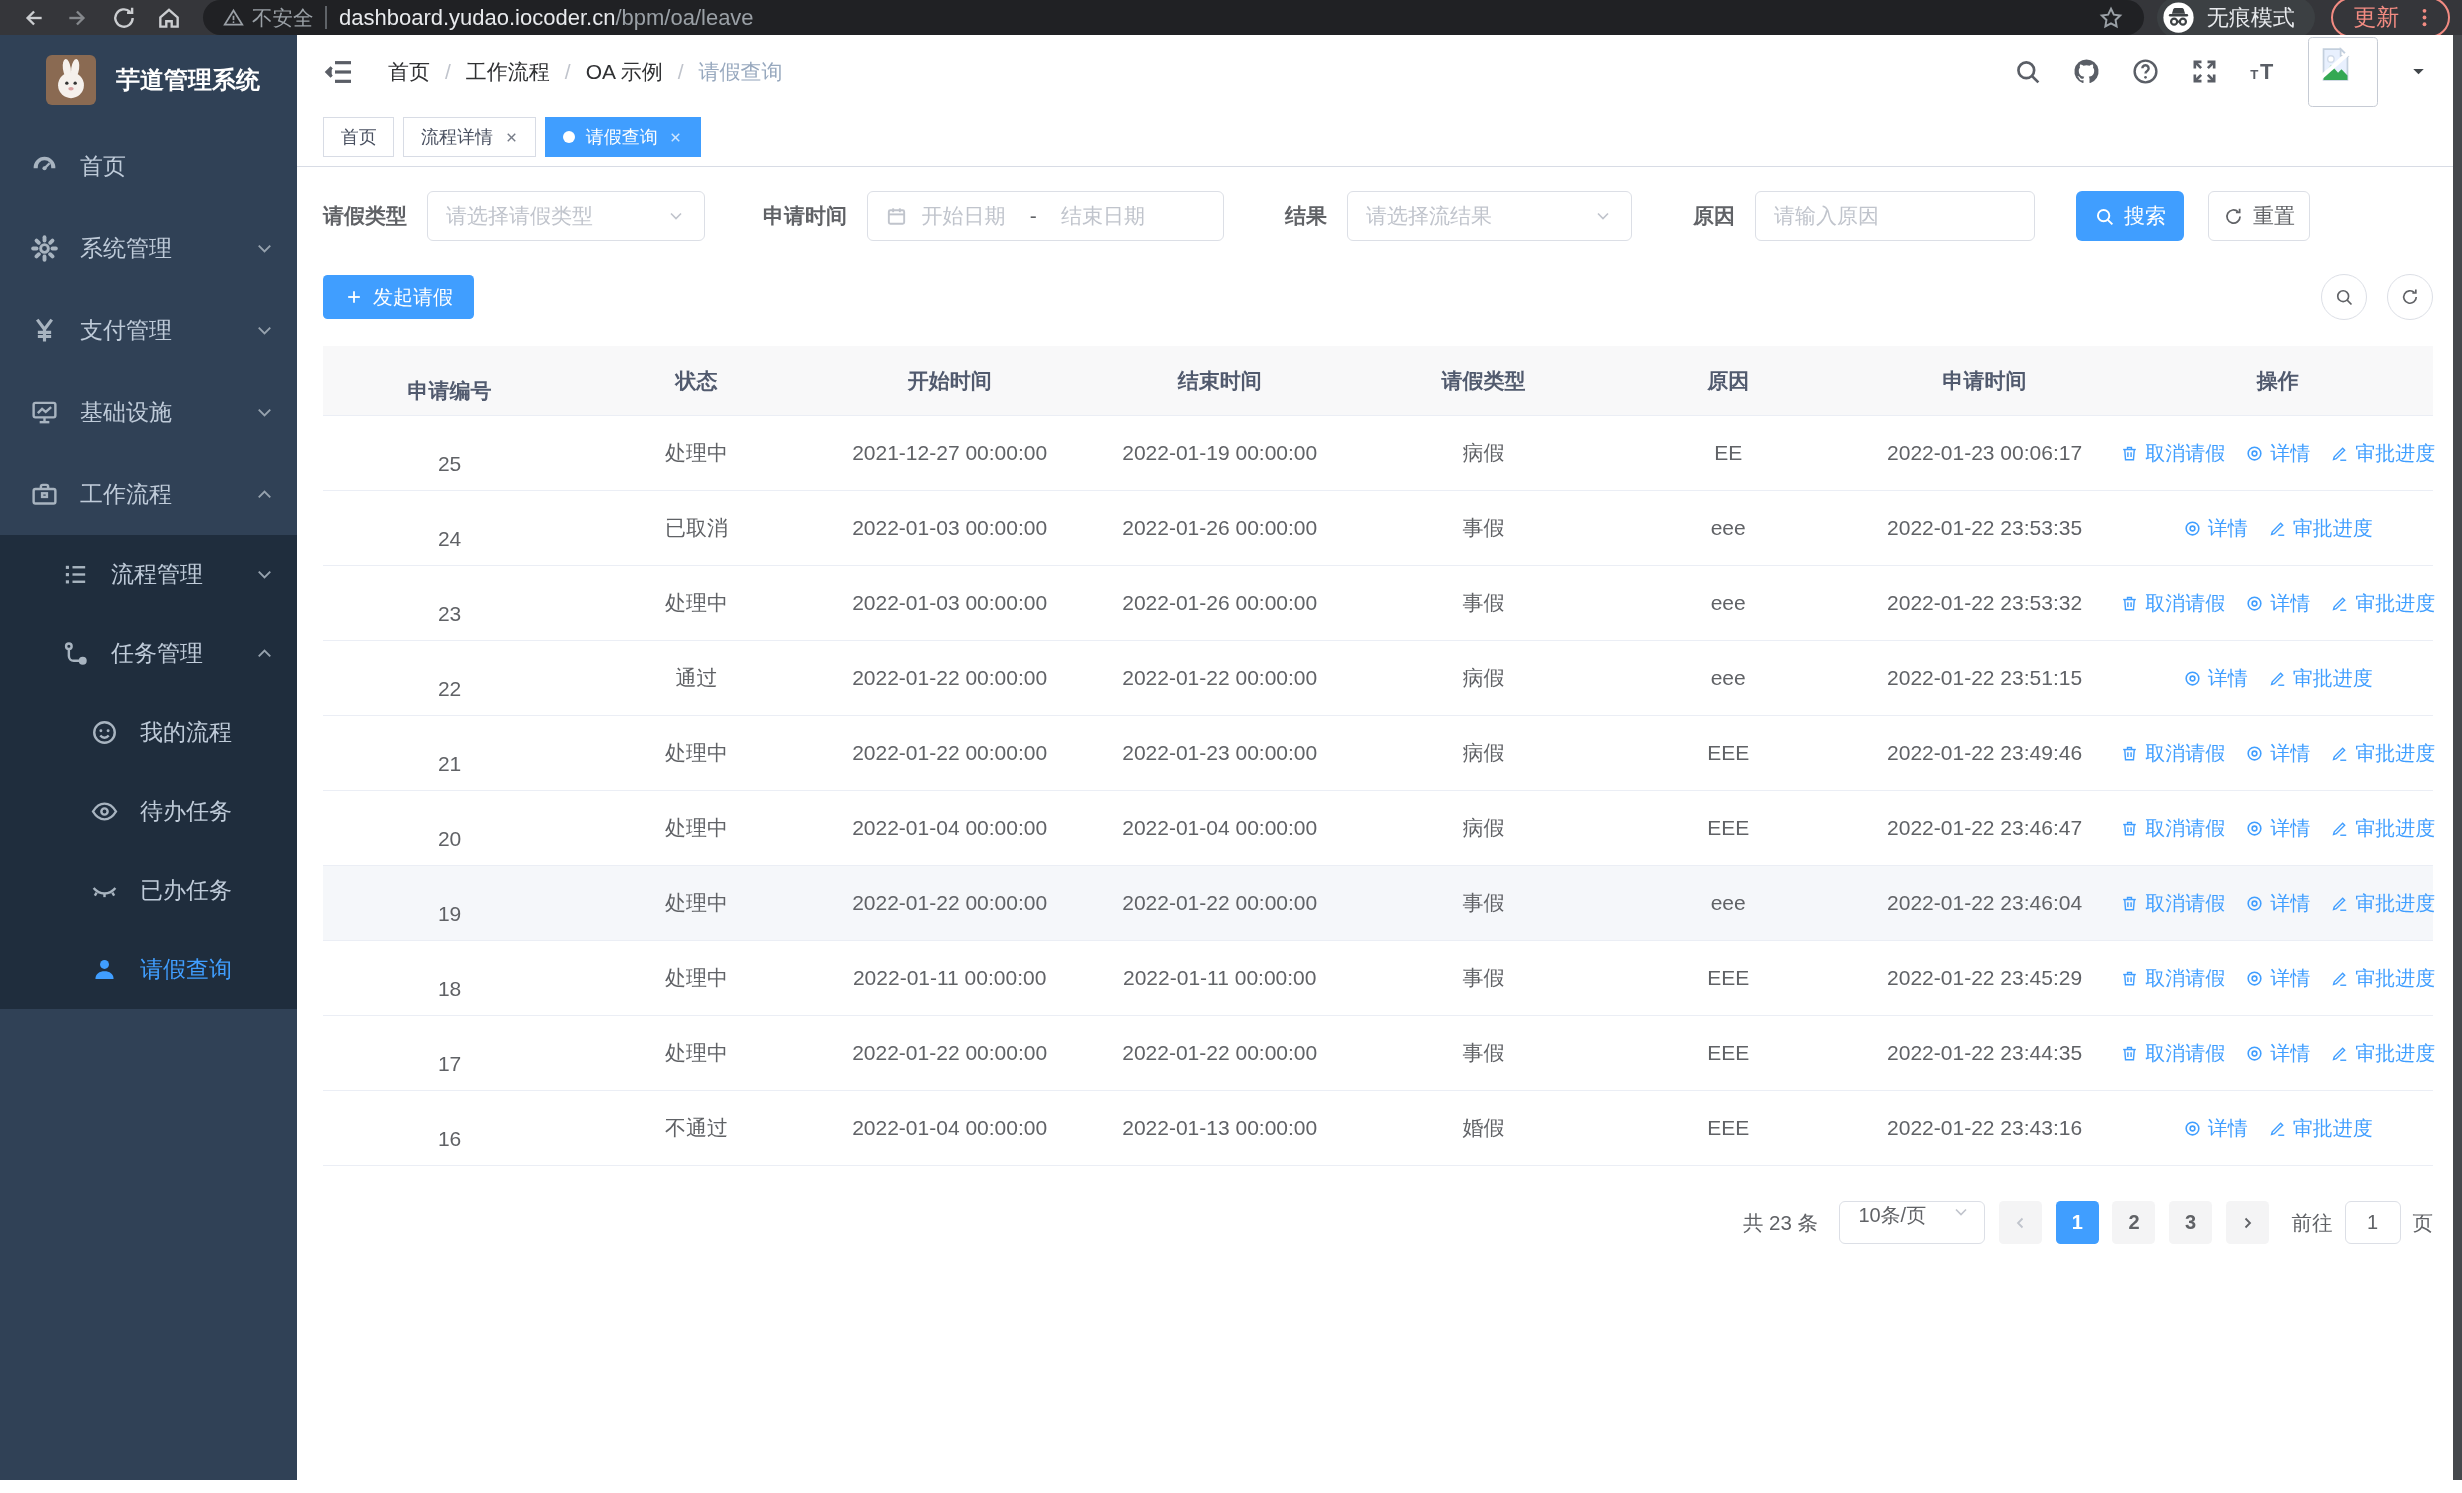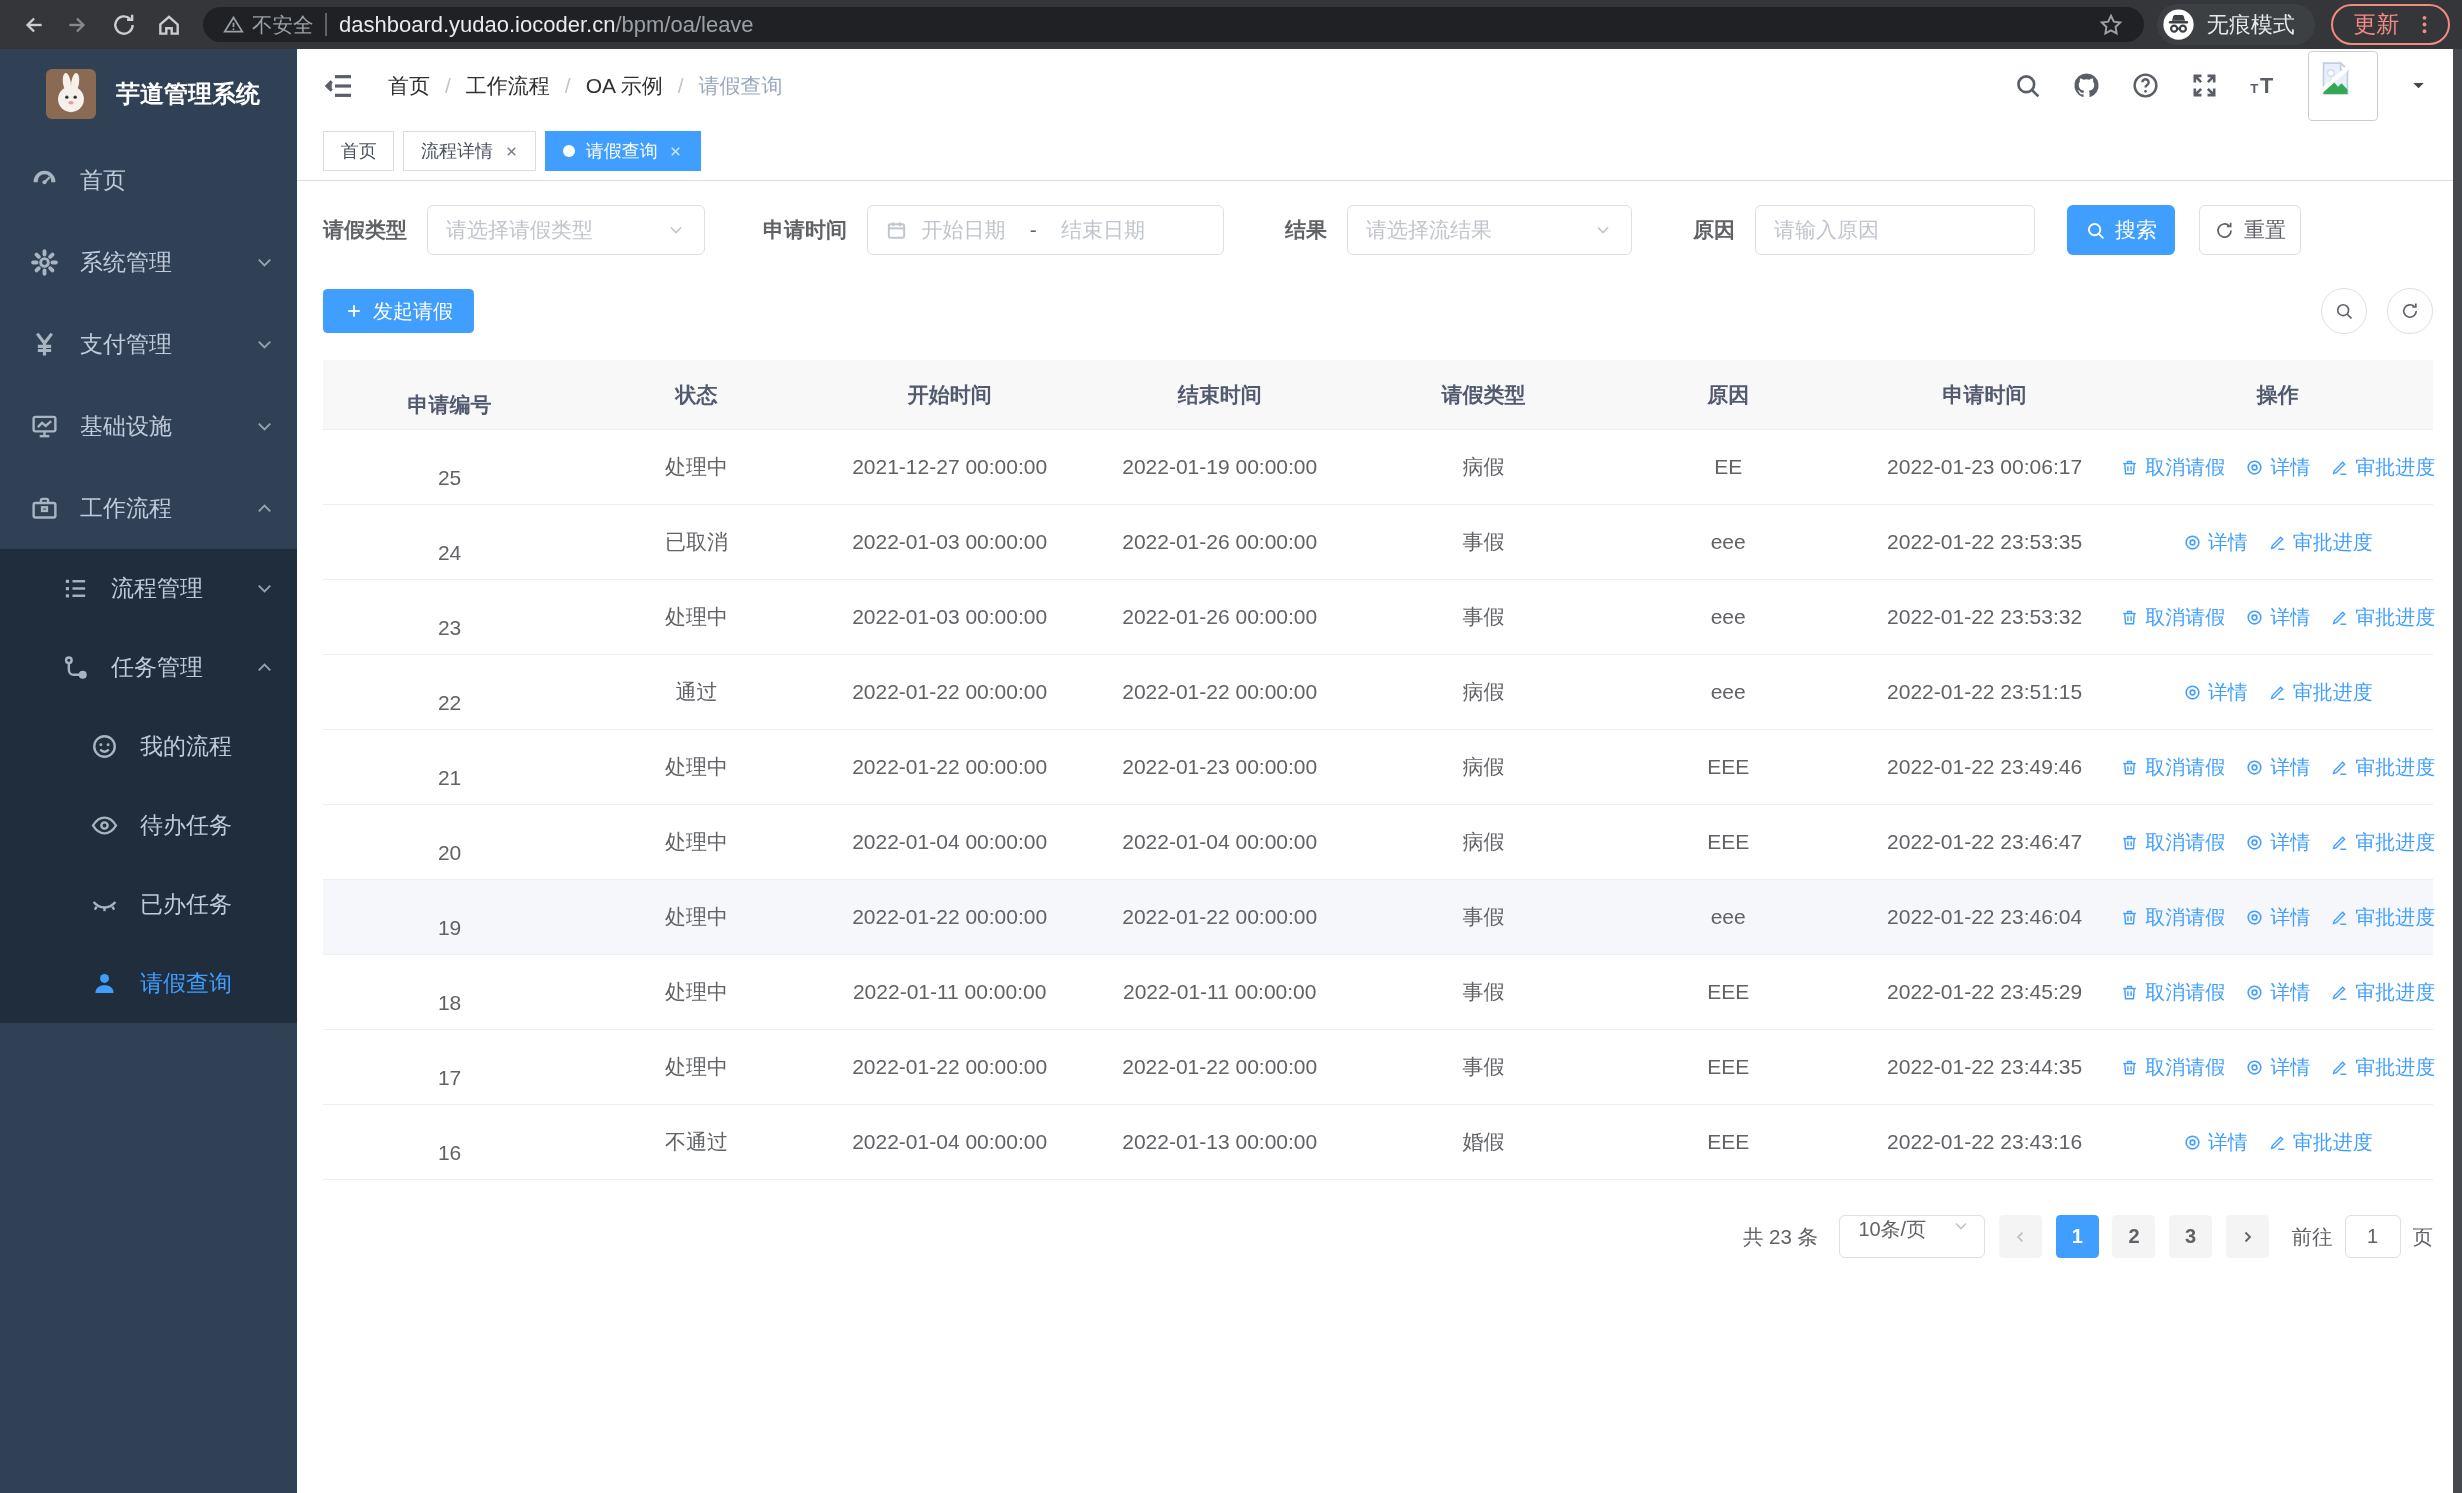--- a/index.html
+++ b/index.html
@@ -1,21 +1,21 @@
 <!DOCTYPE html>
 <html style="font-size:12px"><head>
 <meta charset="utf-8">
 <style>
   * { margin:0; padding:0; box-sizing:border-box; }
   html,body { width:2462px; height:1494px; overflow:hidden; background:#fff;
     font-family:"Liberation Sans","DejaVu Sans",sans-serif; }
   svg { display:block; }
 
   
-  .chrome { height:49px; background:#35363a; display:flex; align-items:center; padding:0 12px; gap:4.6px; }
+  .chrome { height:35px; background:#35363a; display:flex; align-items:center; padding:0 12px; gap:4.6px; }
   .nav-ic { width:41px; height:41px; display:flex; align-items:center; justify-content:center; color:#cbcdd0; cursor:pointer; }
   .nav-ic svg { width:26px; height:26px; }
   .nav-ic.dim { color:#85888c; }
   .omnibox { flex:1; height:35px; background:#202124; border-radius:17.5px; display:flex; align-items:center; padding:0 20px; margin:0 9px; gap:12px; cursor:text; }
   .warn { display:flex; align-items:center; gap:7.6px; color:#9aa0a6; font-size:20.5px; }
   .warn svg { width:21px; height:21px; }
   .ob-div { width:1.5px; height:23px; background:#5f6368; }
   .url { font-size:22px; white-space:nowrap; }
   .url .host { color:#e8eaed; }
   .url .path { color:#9aa0a6; }
@@ -77,21 +77,21 @@
   .chev { width:20px; height:20px; color:#c0c4cc; }
   .daterange { width:357px; padding:0 16.7px; gap:13.7px; cursor:pointer; }
   .cal { width:23px; height:23px; color:#c0c4cc; flex-shrink:0; }
   .dr-sep { color:#606266; font-size:21px; margin:0 10.6px; }
   input.text-input { width:280px; height:50px; border:1.5px solid #dcdfe6; border-radius:6px; font-size:21px; padding:0 18px; color:#606266; outline:none; font-family:inherit; }
   input::placeholder { color:#c0c4cc; }
   .btn { height:50px; border-radius:6px; display:inline-flex; align-items:center; justify-content:center; font-size:21px; cursor:pointer; border:1.5px solid transparent; gap:9px; white-space:nowrap; }
   .btn svg { width:21px; height:21px; }
   .btn.primary { background:#409EFF; color:#fff; }
   .btn.plain { background:#fff; border-color:#dcdfe6; color:#606266; }
-  .search-btn { width:108px; margin-left:32px; }
+  .search-btn { width:108px; margin-left:41px; }
   .reset-btn { width:102px; margin-left:24px; }
   .g2 { margin-left:58px; } .g3 { margin-left:61px; } .g4 { margin-left:61px; }
 
   .toolbar { margin-top:33px; display:flex; align-items:center; }
   .create-btn { height:44px; padding:0 20px; font-size:20px; border-radius:4.6px; }
   .create-btn svg { width:20px; height:20px; }
   .tool-right { margin-left:auto; display:flex; gap:20px; }
   .circle-btn { width:46px; height:46px; border-radius:50%; border:1.5px solid #dcdfe6; background:#fff; display:flex; align-items:center; justify-content:center; color:#606266; cursor:pointer; }
   .circle-btn svg { width:20px; height:20px; }
 

